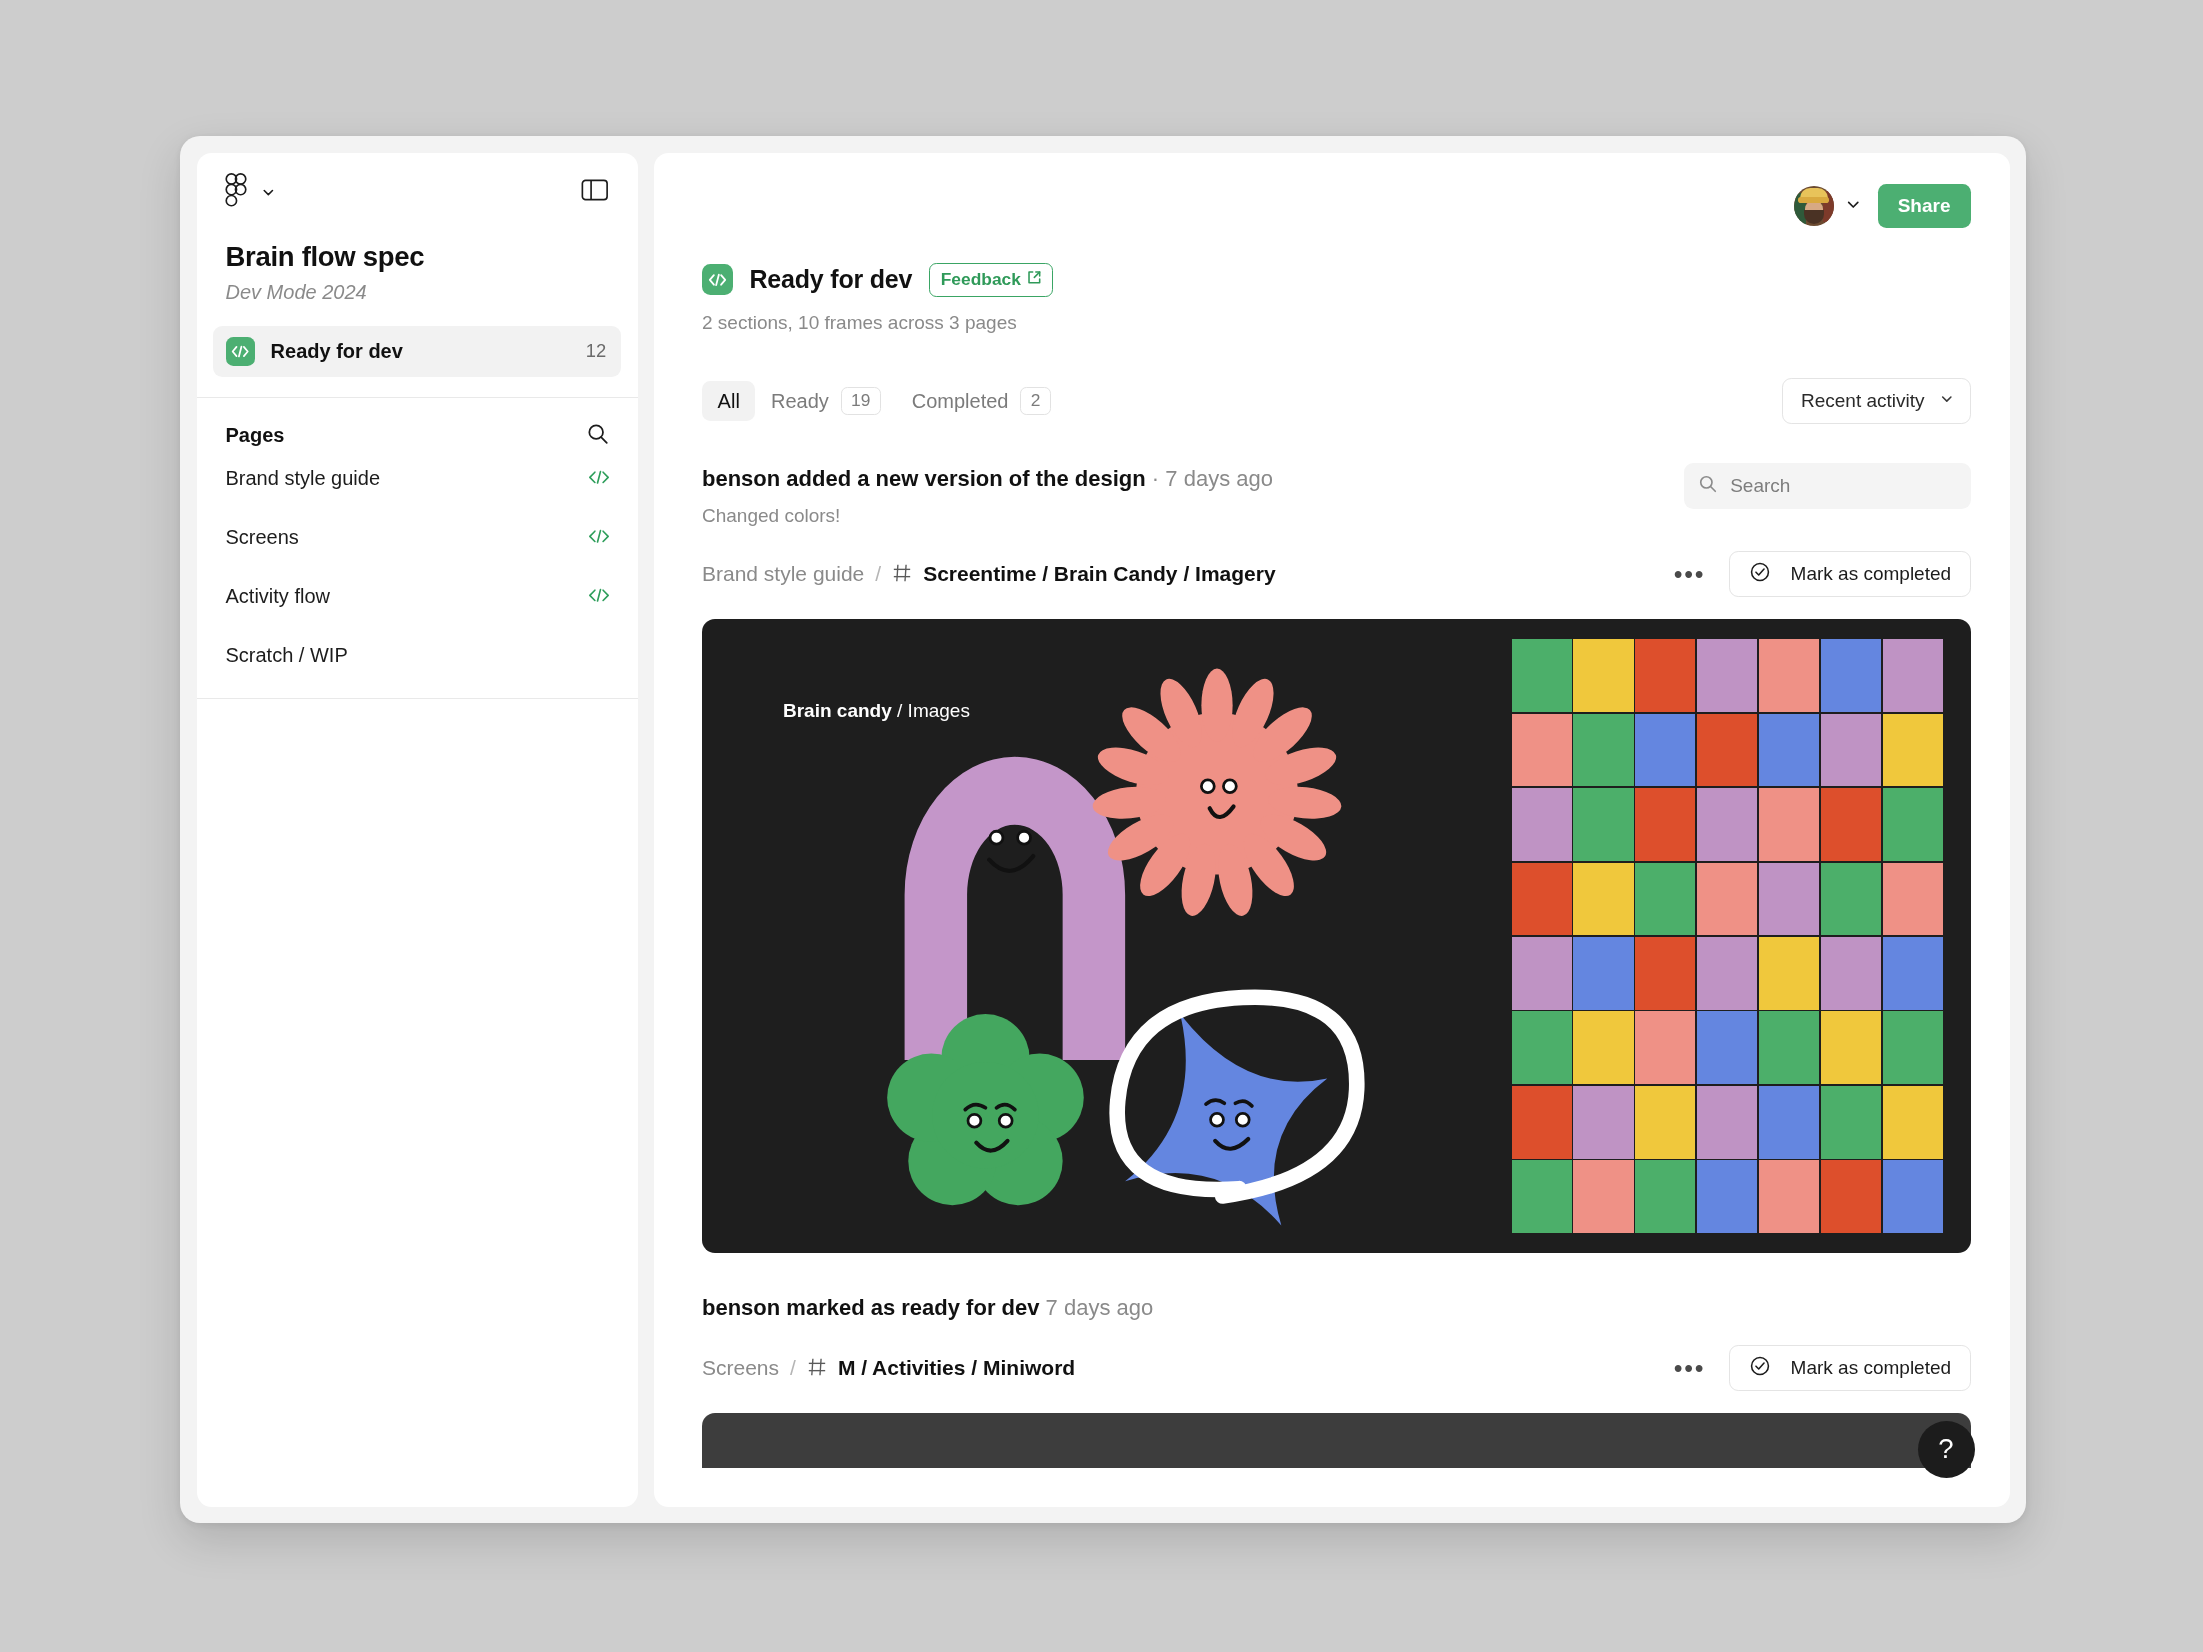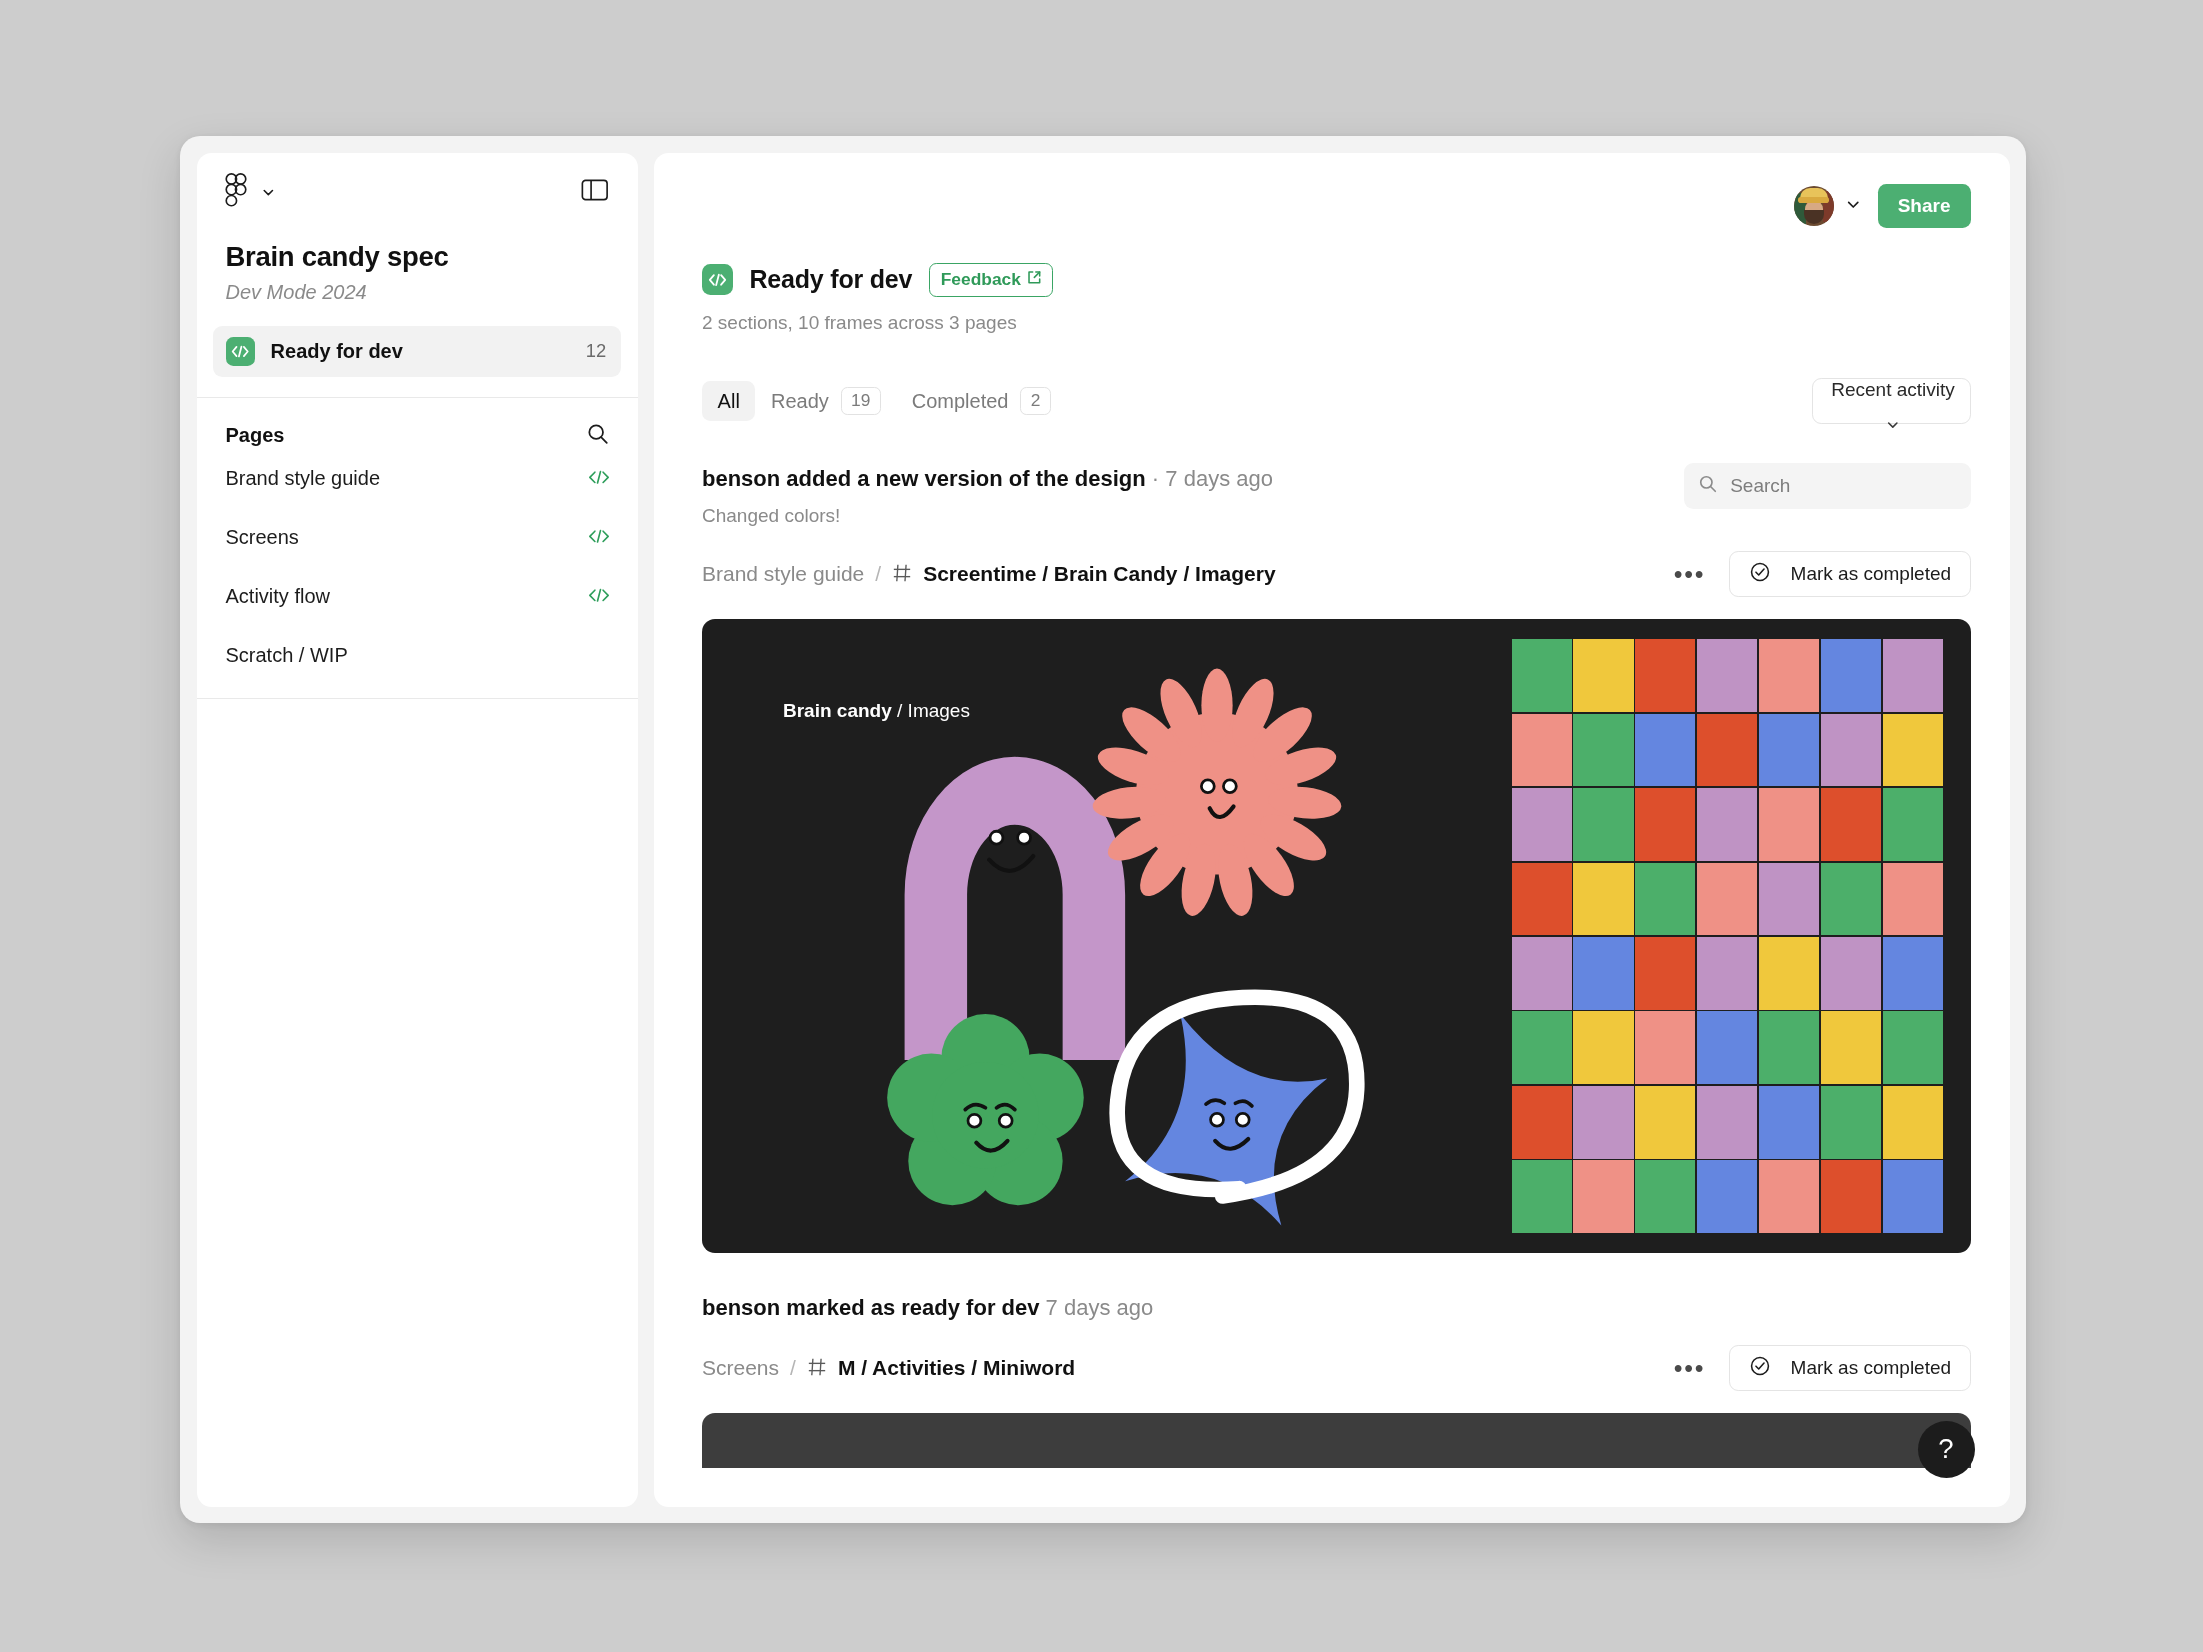--- a/index.html
+++ b/index.html
@@ -164,21 +164,20 @@
     padding: 1.8px 9.2px 2.8px 9.2px;
   }
   .sort-btn {
     margin-left: auto;
     border: 1.3px solid #e4e4e4; border-radius: 9.2px;
     background: #fff; cursor: pointer;
     font-size: 19px; color: #2a2a2a;
     height: 46px; padding: 0 14.7px 0 18.4px;
     display: flex; align-items: center; gap: 14.7px;
     font-family: inherit;
-    flex-direction: column;
   }
 
   
   .feed { padding: 0 39px 0 48px; }
   .activity { margin-top: 42px; }
   .act-title { font-size: 22px; font-weight: 700; color: #111; }
   .act-title .muted { font-weight: 400; color: #8a8a8a; }
   .act-note { font-size: 19px; color: #8a8a8a; margin-top: 13px; }
 
   .crumb-row {
@@ -269,21 +268,21 @@
       </div>
       <span class="panel-toggle">
         <svg width="27.5" height="24" viewBox="0 0 30 26" fill="none" stroke="#1c1c1c" stroke-width="1.8">
           <rect x="1.5" y="2.5" width="27" height="21" rx="3.5"></rect>
           <line x1="11" y1="2.5" x2="11" y2="23.5"></line>
         </svg>
       </span>
     </div>
 
     <div class="sb-title-block">
-      <div class="sb-title">Brain candy spec</div>
+      <div class="sb-title">Brain flow spec</div>
       <div class="sb-sub">Dev Mode 2024</div>
     </div>
 
     <div class="ready-row">
       <span class="code-badge">
         <svg width="18.4" height="13" viewBox="0 0 20 14" fill="none" stroke="#fff" stroke-width="1.9" stroke-linecap="round" stroke-linejoin="round">
           <path d="M6 2 L1.8 7 L6 12"></path>
             <path d="M14 2 L18.2 7 L14 12"></path>
             <path d="M11.4 1.6 L8.6 12.4"></path>
         </svg>

